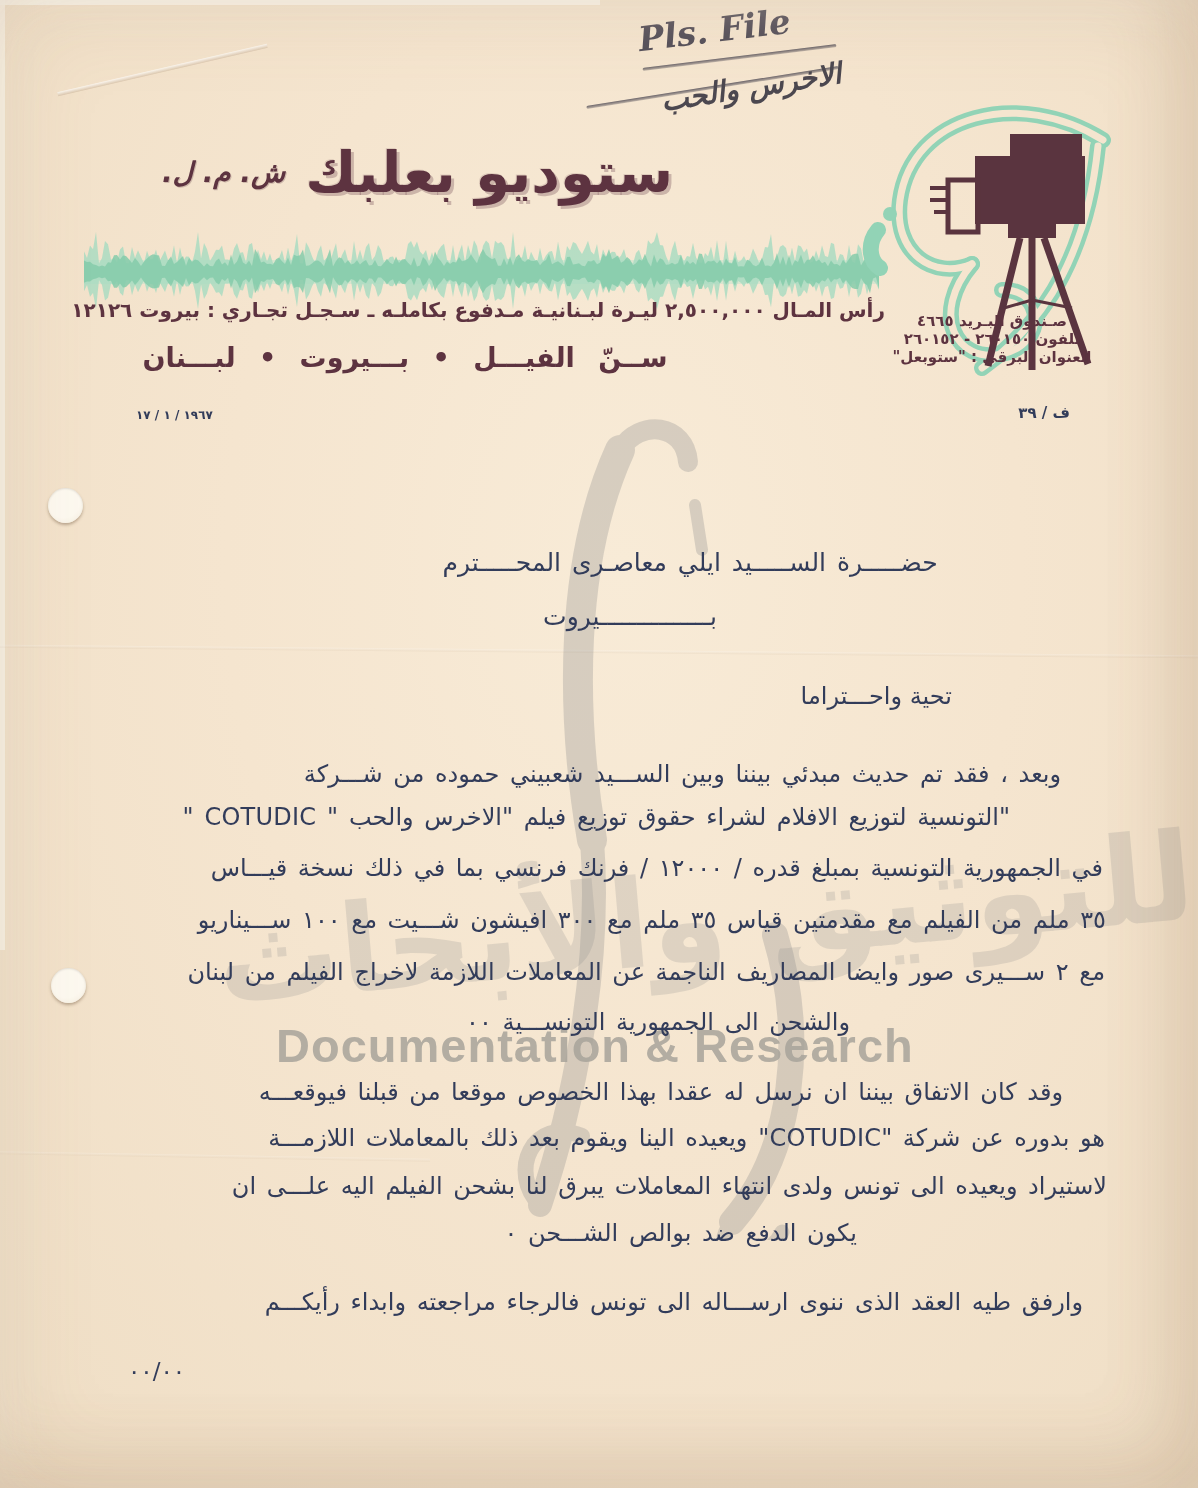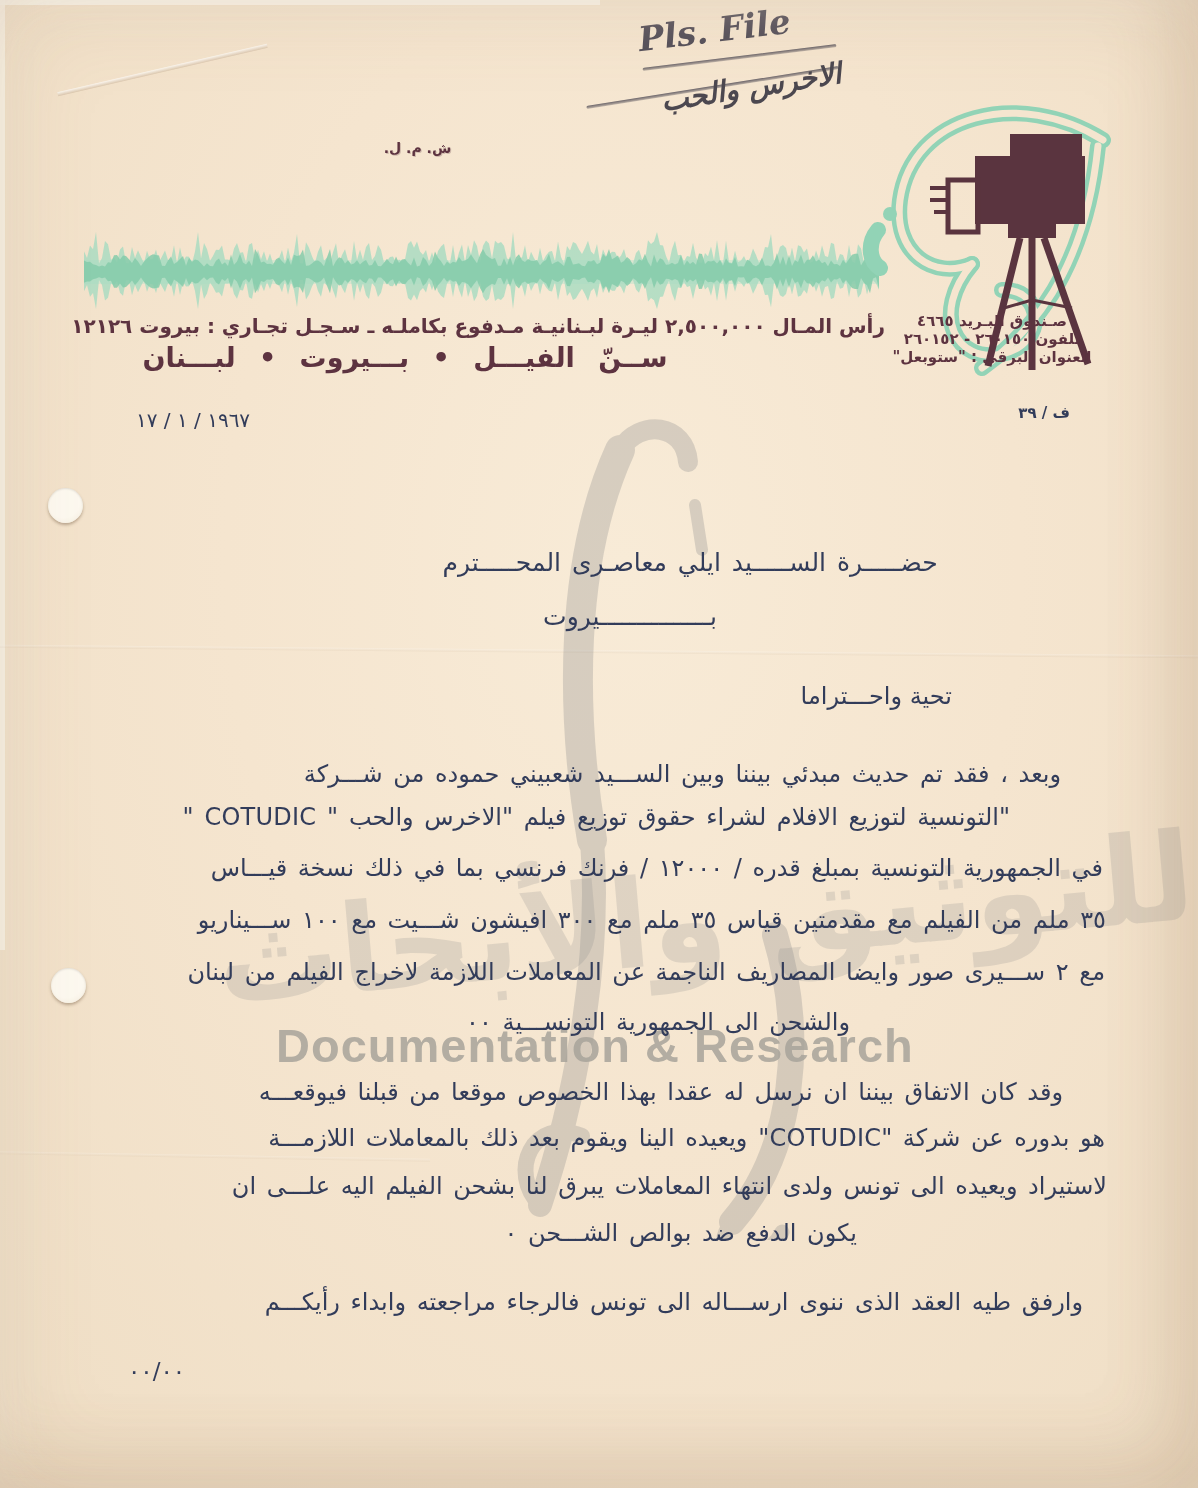--- a/index.html
+++ b/index.html
@@ -16,21 +16,21 @@
   .rtl{direction:rtl;unicode-bidi:plaintext;white-space:nowrap;}
   
   .type{color:#323c5a;font-family:"DejaVu Sans",sans-serif;}
   .body-line{font-size:24px;word-spacing:3px;letter-spacing:.2px;}
   
   .maroon{color:#5d3340;}
   .studio-name{
     font-size:56px;font-weight:bold;letter-spacing:1px;
     text-shadow:3px 3px 0 rgba(93,51,64,.28), -1px -1px 0 rgba(93,51,64,.15);
   }
-  .studio-suffix{font-size:14px;font-weight:bold;text-shadow:1px 1px 0 rgba(93,51,64,.25);}
+  .studio-suffix{font-size:28px;font-weight:bold;text-shadow:1px 1px 0 rgba(93,51,64,.25);font-style:italic;}
   .capital-line{font-size:20px;font-weight:bold;letter-spacing:.3px;}
   .address-line{font-size:27px;font-weight:bold;word-spacing:14px;letter-spacing:1px;}
   .logo-info{font-size:15px;font-weight:bold;line-height:18px;text-align:center;}
   .handwrite-en{
     font-family:"DejaVu Serif",serif;font-style:italic;font-weight:bold;
     font-size:34px;color:#55505a;transform:rotate(-7deg);
   }
   .handwrite-ar{
     font-style:italic;font-weight:bold;font-size:29px;color:#4c4850;
     transform:rotate(-9deg);letter-spacing:1px;
@@ -84,30 +84,31 @@
 </svg>
 <div class="abs wm wm-ar z1" style="left:215px;top:848px;">للتوثيق والأبحاث</div>
 <div class="abs wm-latin z1" style="left:276px;top:1018px;">Documentation &amp; Research</div>
 
 <div class="abs handwrite-en z3" style="left:638px;top:10px;">Pls. File</div>
 <div class="abs pencil-line z3" style="left:642px;top:56px;width:195px;height:3px;transform:rotate(-7deg);"></div>
 <div class="abs pencil-line z3" style="left:585px;top:86px;width:255px;height:3px;transform:rotate(-9deg);"></div>
 <div class="abs handwrite-ar rtl z3" style="left:660px;top:70px;">الاخرس والحب</div>
 
 <div class="abs z3" style="left:95px;top:140px;width:645px;display:flex;flex-direction:row-reverse;align-items:center;justify-content:center;gap:20px;">
+  <span class="maroon studio-name rtl">ستوديو بعلبك</span>
   <span class="maroon studio-suffix rtl">ش. م. ل.</span>
 </div>
 
 <svg id="wave" class="abs z2" style="left:84px;top:230px;" width="795" height="84" viewBox="0 0 795 84">
   <rect x="0" y="30" width="795" height="24" fill="#b9e2cc" opacity=".45"></rect>
   <polygon id="wave-outer" fill="#a6dbc1" opacity=".8" points="0,21.3 3,28.1 6,15.4 9,19.2 12,2.0 15,33.4 18,28.1 21,11.1 24,14.3 27,29.8 30,27.8 33,32.5 36,19.6 39,16.4 42,33.0 45,33.2 48,16.9 51,27.9 54,20.2 57,27.1 60,33.2 63,20.7 66,29.4 69,28.4 72,19.4 75,32.2 78,26.4 81,20.5 84,29.9 87,29.7 90,15.2 93,33.4 96,17.3 99,31.2 102,26.5 105,26.7 108,33.2 111,21.6 114,2.0 117,28.5 120,12.9 123,18.9 126,30.7 129,25.9 132,19.7 135,20.1 138,15.6 141,29.6 144,29.6 147,31.4 150,18.4 153,13.1 156,22.8 159,22.2 162,32.4 165,14.8 168,13.0 171,29.7 174,19.8 177,29.2 180,21.2 183,31.5 186,23.6 189,33.2 192,32.6 195,28.0 198,20.1 201,32.8 204,17.4 207,31.2 210,22.6 213,4.0 216,33.3 219,33.4 222,12.2 225,17.8 228,26.3 231,32.7 234,21.7 237,15.2 240,30.8 243,27.4 246,33.1 249,22.2 252,13.2 255,33.3 258,25.1 261,19.2 264,30.5 267,33.2 270,10.9 273,30.1 276,19.7 279,29.8 282,16.9 285,13.0 288,30.1 291,26.1 294,15.0 297,19.7 300,32.8 303,30.7 306,27.1 309,26.6 312,32.7 315,29.4 318,31.5 321,29.5 324,13.9 327,11.1 330,17.7 333,11.6 336,21.5 339,24.7 342,20.0 345,32.0 348,22.2 351,33.0 354,21.0 357,16.4 360,13.8 363,29.8 366,32.9 369,15.1 372,33.4 375,22.5 378,14.4 381,32.6 384,15.1 387,24.6 390,10.3 393,15.9 396,31.9 399,15.7 402,10.5 405,13.4 408,28.6 411,10.7 414,13.4 417,11.9 420,15.7 423,28.4 426,29.6 429,2.0 432,30.9 435,28.0 438,27.6 441,15.2 444,32.4 447,21.7 450,28.0 453,32.9 456,17.7 459,31.0 462,25.5 465,21.7 468,21.1 471,30.9 474,11.6 477,27.0 480,33.4 483,16.1 486,20.6 489,11.9 492,13.6 495,19.4 498,24.0 501,17.9 504,10.7 507,21.6 510,24.5 513,14.1 516,32.1 519,19.2 522,26.3 525,24.6 528,21.8 531,21.9 534,28.6 537,25.7 540,18.9 543,30.2 546,31.3 549,33.4 552,23.1 555,19.7 558,29.2 561,30.0 564,10.3 567,13.9 570,11.4 573,2.0 576,15.1 579,15.5 582,25.9 585,32.9 588,19.0 591,10.8 594,25.3 597,24.7 600,31.4 603,25.9 606,26.8 609,12.7 612,27.2 615,32.4 618,32.7 621,23.0 624,26.2 627,16.4 630,30.1 633,10.3 636,30.0 639,33.3 642,10.8 645,32.0 648,33.0 651,20.7 654,32.2 657,30.5 660,25.9 663,32.7 666,27.9 669,18.5 672,25.0 675,33.1 678,28.9 681,17.1 684,17.5 687,3.9 690,31.0 693,26.7 696,16.8 699,15.1 702,18.1 705,31.2 708,17.6 711,31.3 714,15.3 717,16.5 720,22.5 723,18.5 726,32.8 729,31.6 732,20.6 735,29.0 738,15.2 741,26.0 744,27.1 747,12.8 750,14.1 753,32.4 756,23.9 759,25.1 762,33.2 765,14.8 768,31.3 771,32.9 774,14.3 777,18.6 780,33.3 783,17.8 786,29.3 789,33.2 792,30.0 795,23.0 795,59.7 792,53.2 789,50.2 786,53.8 783,64.4 780,50.2 777,63.7 774,67.7 771,50.5 768,52.0 765,67.2 762,50.2 759,57.7 756,58.8 753,51.0 750,67.8 747,69.0 744,55.9 741,56.9 738,66.8 735,54.1 732,61.8 729,51.7 726,50.7 723,63.8 720,60.1 717,65.6 714,66.7 711,52.0 708,64.6 705,52.1 702,64.1 699,66.9 696,65.3 693,56.2 690,52.3 687,77.2 684,64.7 681,65.1 678,54.2 675,50.4 672,57.8 669,63.8 666,55.1 663,50.7 660,57.0 657,52.7 654,51.1 651,61.8 648,50.4 645,51.3 642,70.8 639,50.2 636,53.2 633,71.3 630,53.1 627,65.7 624,56.7 621,59.6 618,50.7 615,51.0 612,55.8 609,69.1 606,56.1 603,57.0 600,51.9 597,58.1 594,57.5 591,70.9 588,63.3 585,50.6 582,56.9 579,66.5 576,66.9 573,79.0 570,70.3 567,68.0 564,71.4 561,53.2 558,53.9 555,62.7 552,59.6 549,50.1 546,52.0 543,53.0 540,63.5 537,57.1 534,54.5 531,60.7 528,60.7 525,58.2 522,56.6 519,63.1 516,51.3 513,67.8 510,58.2 507,60.9 504,70.9 501,64.3 498,58.7 495,63.0 492,68.3 489,69.9 486,61.9 483,65.9 480,50.1 477,56.0 474,70.2 471,52.3 468,61.4 465,60.8 462,57.3 459,52.3 456,64.5 453,50.5 450,55.0 447,60.9 444,51.0 441,66.8 438,55.4 435,55.0 432,52.3 429,79.0 426,53.5 423,54.6 420,66.4 417,69.9 414,68.5 411,70.9 408,54.5 405,68.4 402,71.1 399,66.4 396,51.5 393,66.1 390,71.3 387,58.2 384,66.9 381,50.8 378,67.6 375,60.1 372,50.1 369,66.9 366,50.5 363,53.4 360,68.1 357,65.7 354,61.5 351,50.5 348,60.3 345,51.3 342,62.4 339,58.1 336,61.0 333,70.2 330,64.5 327,70.6 324,68.0 321,53.6 318,51.8 315,53.8 312,50.7 309,56.3 306,55.9 303,52.5 300,50.6 297,62.7 294,67.0 291,56.8 288,53.1 285,68.9 282,65.3 279,53.4 276,62.7 273,53.1 270,70.7 267,50.3 264,52.7 261,63.2 258,57.7 255,50.2 252,68.6 249,60.4 246,50.3 243,55.6 240,52.5 237,66.8 234,60.9 231,50.7 228,56.6 225,64.5 222,69.6 219,50.1 216,50.1 213,77.1 210,60.0 207,52.1 204,64.8 201,50.6 198,62.3 195,55.1 192,50.8 189,50.3 186,59.1 183,51.8 180,61.3 177,53.9 174,62.5 171,53.5 168,68.8 165,67.2 162,51.0 159,60.4 156,59.9 153,68.8 150,63.9 147,51.9 144,53.6 141,53.6 138,66.4 135,62.3 132,62.7 129,56.9 126,52.5 123,63.4 120,68.9 117,54.6 114,79.0 111,60.9 108,50.2 105,56.2 102,56.4 99,52.1 96,64.9 93,50.1 90,66.8 87,53.5 84,53.3 81,61.9 78,56.5 75,51.2 72,63.0 69,54.6 66,53.8 63,61.8 60,50.3 57,55.9 54,62.2 51,55.1 48,65.3 45,50.3 42,50.4 39,65.7 36,62.8 33,50.9 30,55.2 27,53.4 24,67.7 21,70.6 18,54.9 15,50.1 12,79.0 9,63.1 6,66.7 3,55.0 0,61.2 "></polygon>
   <polygon id="wave-inner" fill="#85cbaa" opacity=".85" points="0,30.5 3,31.9 6,31.7 9,34.2 12,35.0 15,36.4 18,35.4 21,36.4 24,32.2 27,32.7 30,25.2 33,25.0 36,29.6 39,25.4 42,25.9 45,29.2 48,32.9 51,28.1 54,31.6 57,36.1 60,31.4 63,28.4 66,25.7 69,24.3 72,24.9 75,25.5 78,35.7 81,35.9 84,30.6 87,26.5 90,34.1 93,32.0 96,29.1 99,25.9 102,35.7 105,27.8 108,31.8 111,29.6 114,30.2 117,33.3 120,36.4 123,33.3 126,36.0 129,36.3 132,30.8 135,28.4 138,34.4 141,32.3 144,36.0 147,24.4 150,34.7 153,31.5 156,23.7 159,32.4 162,34.5 165,30.5 168,36.1 171,19.1 174,24.3 177,32.4 180,31.4 183,33.9 186,33.8 189,34.8 192,29.3 195,27.4 198,31.2 201,33.9 204,27.5 207,34.9 210,24.8 213,26.1 216,25.2 219,19.4 222,35.8 225,35.5 228,33.6 231,30.8 234,30.6 237,32.4 240,36.2 243,27.3 246,19.1 249,36.4 252,31.1 255,27.3 258,28.4 261,33.6 264,30.2 267,34.6 270,33.4 273,30.2 276,34.6 279,31.7 282,30.0 285,35.4 288,34.9 291,29.9 294,36.1 297,36.3 300,32.8 303,28.7 306,32.7 309,34.2 312,26.6 315,32.9 318,29.4 321,28.9 324,32.8 327,35.5 330,27.5 333,36.4 336,35.5 339,27.1 342,30.0 345,35.9 348,32.4 351,21.4 354,27.8 357,31.2 360,35.9 363,31.5 366,33.9 369,31.7 372,32.4 375,27.0 378,31.2 381,30.6 384,28.8 387,24.6 390,29.1 393,33.2 396,24.6 399,19.1 402,24.7 405,27.2 408,29.3 411,27.9 414,35.8 417,35.8 420,28.2 423,35.3 426,26.4 429,35.5 432,27.3 435,24.2 438,30.2 441,32.0 444,29.0 447,30.7 450,31.0 453,30.0 456,35.2 459,31.7 462,30.0 465,23.7 468,34.2 471,32.4 474,31.2 477,33.5 480,36.0 483,27.0 486,26.7 489,34.5 492,34.0 495,33.3 498,35.7 501,36.2 504,31.0 507,31.6 510,30.1 513,34.3 516,32.8 519,23.8 522,26.9 525,19.1 528,29.3 531,27.4 534,25.5 537,32.7 540,31.0 543,27.0 546,29.6 549,35.3 552,33.2 555,29.2 558,30.7 561,23.7 564,31.9 567,36.4 570,24.4 573,33.0 576,28.2 579,29.7 582,34.8 585,34.6 588,32.8 591,34.4 594,33.0 597,24.8 600,35.4 603,30.4 606,34.0 609,31.8 612,34.7 615,23.6 618,24.0 621,34.1 624,31.1 627,31.6 630,30.5 633,33.6 636,30.0 639,35.7 642,28.3 645,33.0 648,33.4 651,27.0 654,36.4 657,36.2 660,36.4 663,29.8 666,31.1 669,34.9 672,36.3 675,34.3 678,27.4 681,35.7 684,35.5 687,36.4 690,32.5 693,23.1 696,34.4 699,26.2 702,35.8 705,24.7 708,36.1 711,30.2 714,32.0 717,24.4 720,34.0 723,29.8 726,29.7 729,25.2 732,31.5 735,29.4 738,33.2 741,31.8 744,36.3 747,30.6 750,34.2 753,34.1 756,36.0 759,29.8 762,33.6 765,29.0 768,24.7 771,23.8 774,23.7 777,35.6 780,30.3 783,27.8 786,19.1 789,35.2 792,36.4 795,24.0 795,58.8 792,47.3 789,48.4 786,63.2 783,55.2 780,52.9 777,48.0 774,59.0 771,58.9 768,58.0 765,54.2 762,49.9 759,53.4 756,47.7 753,49.4 750,49.3 747,52.6 744,47.4 741,51.6 738,50.2 735,53.8 732,51.9 729,57.6 726,53.4 723,53.3 720,49.6 717,58.3 714,51.4 711,53.1 708,47.6 705,58.1 702,47.9 699,56.7 696,49.2 693,59.5 690,50.9 687,47.3 684,48.1 681,47.9 678,55.6 675,49.3 672,47.4 669,48.6 666,52.2 663,53.4 660,47.3 657,47.5 654,47.3 651,56.0 648,50.0 645,50.5 642,54.8 639,47.9 636,53.2 633,49.9 630,52.8 627,51.8 624,52.2 621,49.4 618,58.7 615,59.1 612,48.9 609,51.5 606,49.5 603,52.8 600,48.3 597,57.9 594,50.4 591,49.1 588,50.6 585,48.9 582,48.8 579,53.5 576,54.8 573,50.4 570,58.3 567,47.3 564,51.5 561,59.0 558,52.6 555,53.9 552,50.3 549,48.3 546,53.5 543,56.0 540,52.3 537,50.7 534,57.3 531,55.6 528,53.9 525,63.2 522,56.1 519,58.9 516,50.6 513,49.3 510,53.2 507,51.7 504,52.3 501,47.5 498,48.0 495,50.1 492,49.5 489,49.1 486,56.3 483,56.0 480,47.7 477,50.0 474,52.1 471,51.0 468,49.3 465,59.0 462,53.2 459,51.6 456,48.4 453,53.2 450,52.3 447,52.6 444,54.1 441,51.4 438,53.0 435,58.6 432,55.6 429,48.1 426,56.5 423,48.3 420,54.8 417,47.9 414,47.9 411,55.1 408,53.8 405,55.8 402,58.1 399,63.2 396,58.1 393,50.3 390,54.1 387,58.2 384,54.3 381,52.6 378,52.1 375,56.0 372,51.0 369,51.7 366,49.6 363,51.8 360,47.8 357,52.1 354,55.2 351,61.1 348,51.0 345,47.8 342,53.2 339,55.9 336,48.2 333,47.3 330,55.5 327,48.2 324,50.6 321,54.2 318,53.8 315,50.5 312,56.4 309,49.3 306,50.7 303,54.4 300,50.6 297,47.4 294,47.5 291,53.3 288,48.7 285,48.2 282,53.2 279,51.7 276,49.0 273,53.0 270,50.0 267,49.0 264,53.0 261,49.9 258,54.7 255,55.6 252,52.1 249,47.3 246,63.2 243,55.7 240,47.5 237,51.0 234,52.6 231,52.4 228,49.9 225,48.2 222,47.9 219,62.9 216,57.6 213,56.8 210,58.0 207,48.7 204,55.5 201,49.6 198,52.1 195,55.6 192,53.9 189,48.8 186,49.7 183,49.6 180,51.9 177,50.9 174,58.5 171,63.2 168,47.5 165,52.7 162,49.1 159,51.0 156,59.0 153,51.8 150,48.8 147,58.4 144,47.7 141,51.1 138,49.1 135,54.6 132,52.4 129,47.4 126,47.7 123,50.2 120,47.3 117,50.1 114,53.0 111,53.6 108,51.6 105,55.2 102,47.9 99,56.9 96,54.0 93,51.4 90,49.4 87,56.4 84,52.6 81,47.8 78,47.9 75,57.4 72,57.9 69,58.4 66,57.2 63,54.7 60,51.9 57,47.6 54,51.7 51,54.9 48,50.5 45,53.9 42,57.0 39,57.5 36,53.5 33,57.8 30,57.7 27,50.7 24,51.2 21,47.4 18,48.2 15,47.3 12,48.6 9,49.3 6,51.6 3,51.4 0,52.7 "></polygon>
 </svg>
 
-<div class="abs maroon capital-line rtl z3" style="left:75px;top:314px;width:810px;text-align:center;">رأس المـال ٢,٥٠٠,٠٠٠ ليـرة لبـنانيـة مـدفوع بكاملـه ـ سـجـل تجـاري : بيروت ١٢١٢٦</div>
+<div class="abs maroon capital-line rtl z3" style="left:75px;top:298px;width:810px;text-align:center;">رأس المـال ٢,٥٠٠,٠٠٠ ليـرة لبـنانيـة مـدفوع بكاملـه ـ سـجـل تجـاري : بيروت ١٢١٢٦</div>
 <div class="abs maroon address-line rtl z3" style="left:90px;top:342px;width:630px;text-align:center;">ســنّ الفيـــل • بـــيروت • لبـــنان</div>
 
 <svg class="abs z2" style="left:860px;top:102px;" width="260" height="275" viewBox="0 0 260 275">
   <g fill="none" stroke-linecap="round">
     <g stroke="#92d3b6" stroke-width="16">
       <path d="M243,38 C160,-14 52,12 40,98 C33,152 74,178 112,162"></path>
       <path d="M112,162 C70,212 96,262 142,252 C188,242 184,186 142,188"></path>
       <path d="M238,44 C228,142 192,216 122,266"></path>
       <path d="M18,128 C8,140 8,158 20,166"></path>
     </g>
@@ -135,21 +136,21 @@
     <line x1="112" y1="172" x2="152" y2="180" stroke-width="3"></line>
   </g>
 </svg>
 <div class="abs z3" style="left:872px;top:312px;width:240px;">
   <div class="maroon logo-info rtl">صـندوق البـريد ٤٦٦٥</div>
   <div class="maroon logo-info rtl">تلفون ٢٦٠١٥٠ - ٢٦٠١٥٢</div>
   <div class="maroon logo-info rtl">العنوان البرقي : "ستوبعل"</div>
 </div>
 
 <div class="abs type rtl z3" style="right:128px;top:404px;font-size:15px;font-weight:bold;">ف / ٣٩</div>
-<div class="abs type rtl z3" style="left:136px;top:408px;font-size:20px;font-weight:normal;letter-spacing:2px;">١٩٦٧ / ١ / ١٧</div>
+<div class="abs type rtl z3" style="left:136px;top:408px;font-size:12px;font-weight:bold;letter-spacing:2px;">١٩٦٧ / ١ / ١٧</div>
 
 <div class="abs type rtl z3" style="left:430px;top:548px;width:520px;text-align:center;font-size:25px;word-spacing:3px;">حضـــــرة الســـــيد ايلي معاصـرى المحـــــترم</div>
 <div class="abs type rtl z3" style="left:480px;top:602px;width:300px;text-align:center;font-size:25px;">بـــــــــــــــيروت</div>
 
 <div class="abs type rtl z3" style="right:246px;top:682px;font-size:24px;">تحية واحـــتراما</div>
 
 <div class="abs type rtl body-line z3" style="right:137px;top:760px;">وبعد ، فقد تم حديث مبدئي بيننا وبين الســـيد شعبيني حموده من شـــركة</div>
 <div class="abs type rtl body-line z3" style="right:188px;top:803px;">" COTUDIC " التونسية لتوزيع الافلام لشراء حقوق توزيع فيلم "الاخرس والحب"</div>
 <div class="abs type rtl body-line z3" style="right:95px;top:854px;margin-left:36px;">في الجمهورية التونسية بمبلغ قدره / ١٢٠٠٠ / فرنك فرنسي بما في ذلك نسخة قيـــاس</div>
 <div class="abs type rtl body-line z3" style="right:92px;top:906px;">٣٥ ملم من الفيلم مع مقدمتين قياس ٣٥ ملم مع ٣٠٠ افيشون شـــيت مع ١٠٠ ســـيناريو</div>

